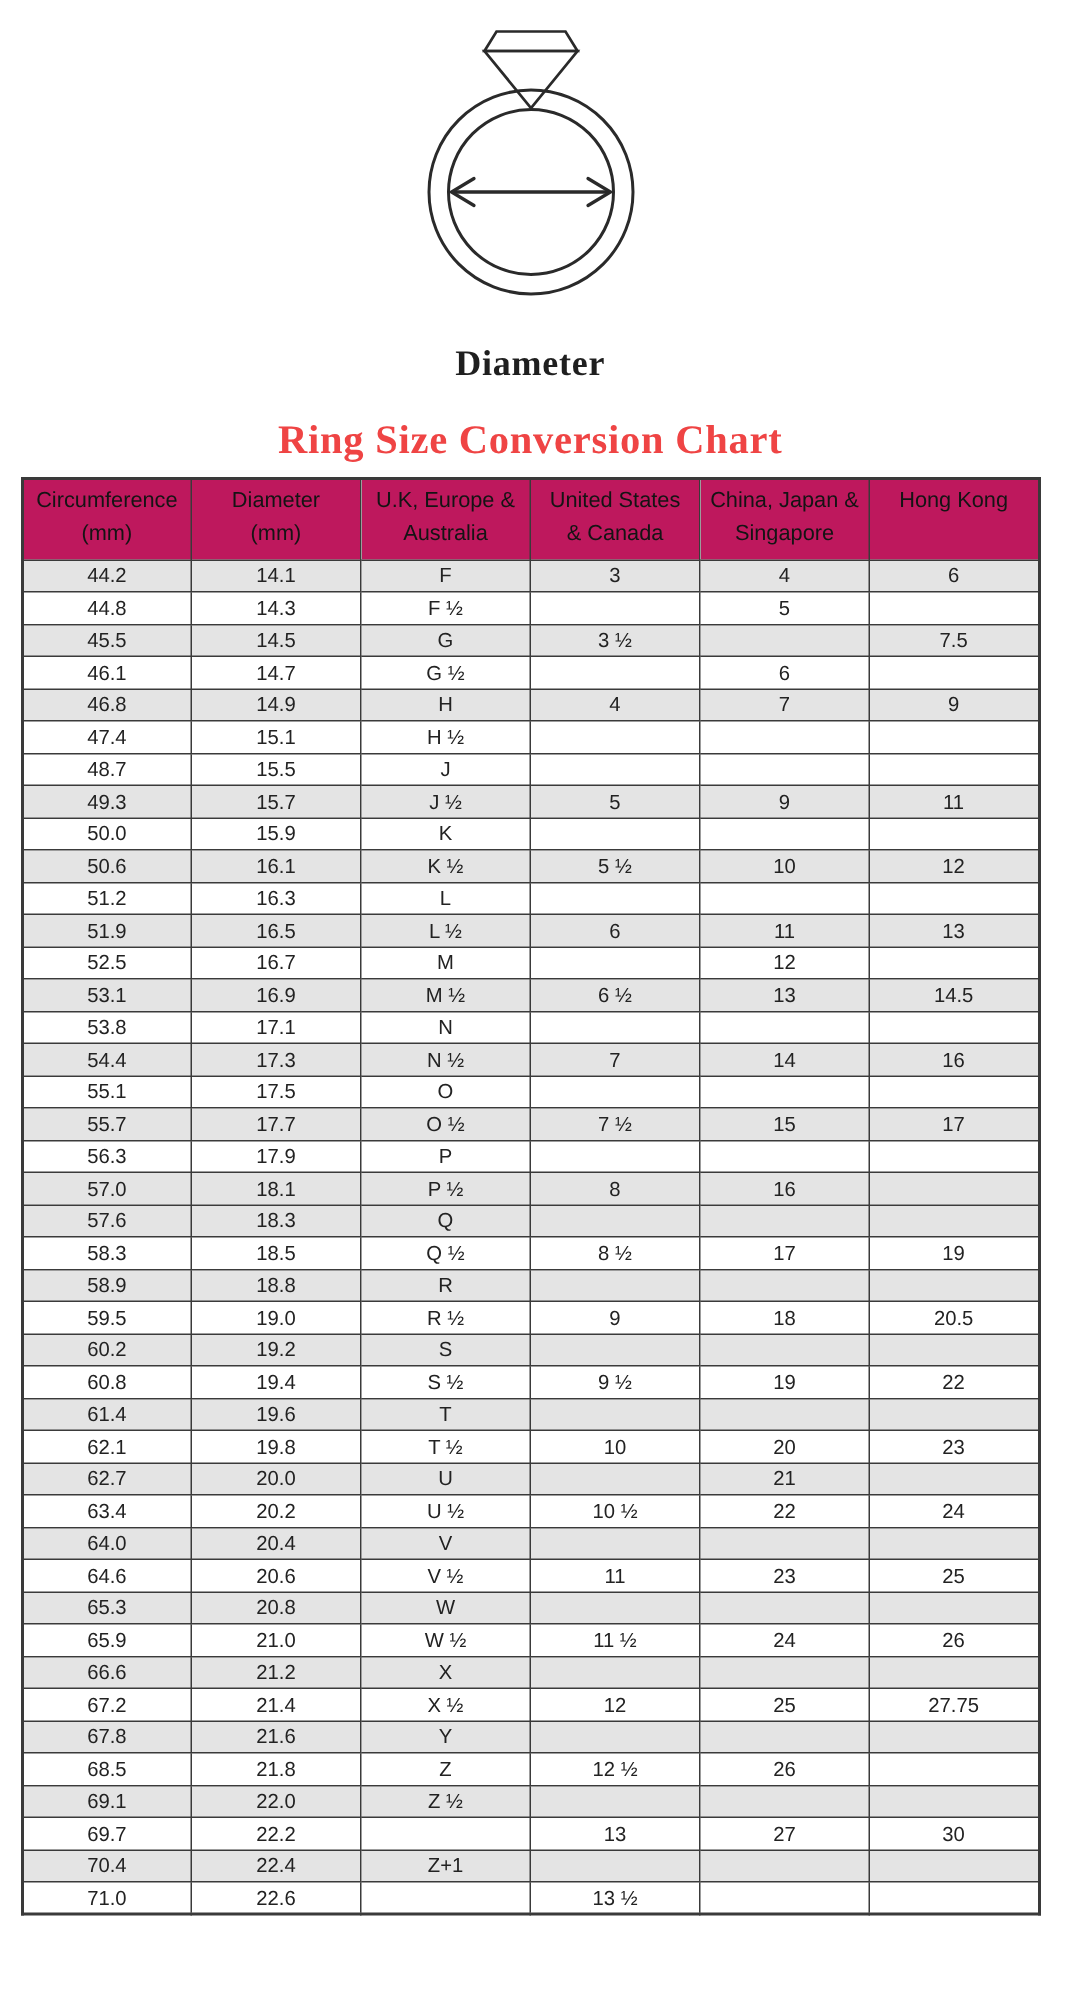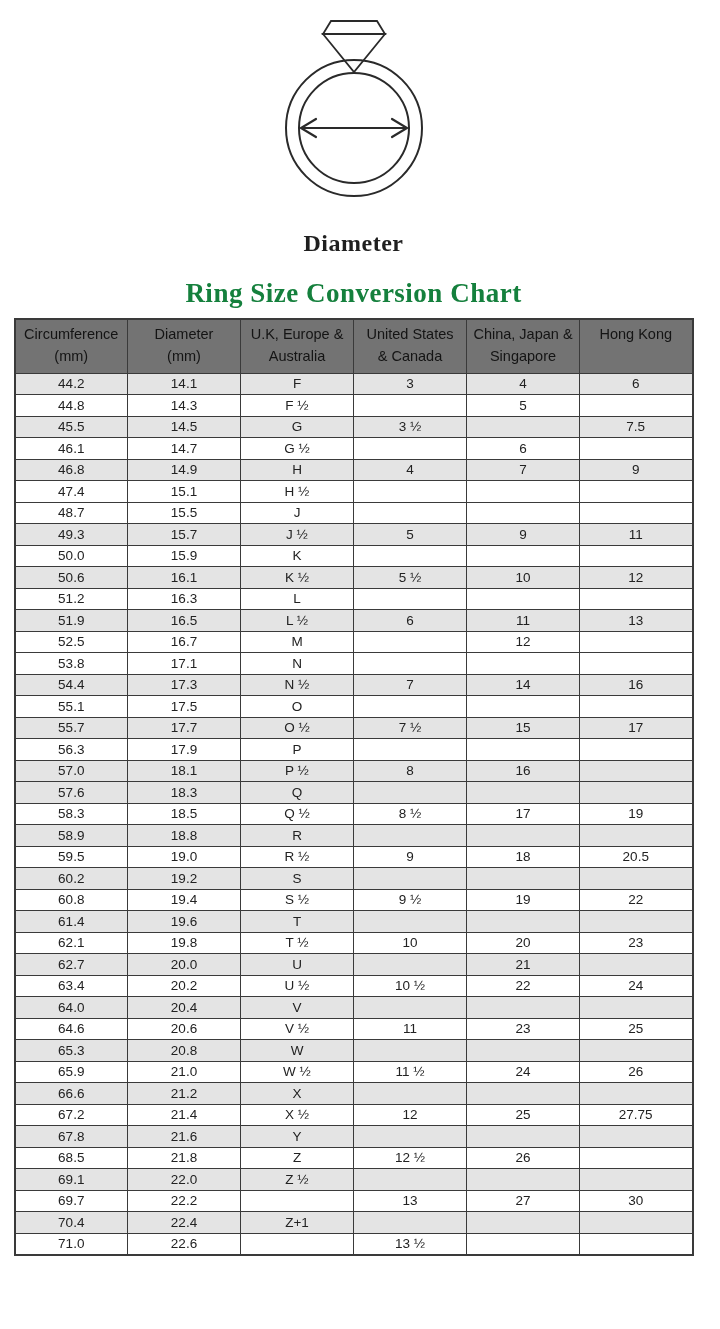--- a/index.html
+++ b/index.html
@@ -29,40 +29,40 @@
     letter-spacing: 0.5px;
     color: #1f1f1f;
   }
   .page-title {
     margin: 21px 0 9px 0;
     text-align: center;
     font-family: "Liberation Serif", serif;
     font-weight: 700;
     font-size: 27px;
     letter-spacing: 0.5px;
-    color: #15803d;
+    color: #ef4444;
   }
 
   table.conversion {
     width: 680px;
     margin: 0 auto;
     border-collapse: collapse;
     table-layout: fixed;
     border: 2px solid #3a3a3a;
   }
   table.conversion th,
   table.conversion td {
     border: 1.5px solid #3a3a3a;
     text-align: center;
     vertical-align: middle;
     overflow: hidden;
     white-space: nowrap;
   }
   table.conversion th {
-    background: #737373;
+    background: #be185d;
     font-weight: 400;
     font-size: 14.5px;
     padding: 4px 0 5px 0;
     line-height: 1.5;
     color: #141414;
     vertical-align: top;
   }
   table.conversion th .hline { display: block; }
   table.conversion td {
     font-size: 13.5px;
@@ -228,20 +228,28 @@
           <td>13</td>
         </tr>
         <tr>
           <td>52.5</td>
           <td>16.7</td>
           <td>M</td>
           <td></td>
           <td>12</td>
           <td></td>
         </tr>
+        <tr class="alt">
+          <td>53.1</td>
+          <td>16.9</td>
+          <td>M ½</td>
+          <td>6 ½</td>
+          <td>13</td>
+          <td>14.5</td>
+        </tr>
         <tr>
           <td>53.8</td>
           <td>17.1</td>
           <td>N</td>
           <td></td>
           <td></td>
           <td></td>
         </tr>
         <tr class="alt">
           <td>54.4</td>

